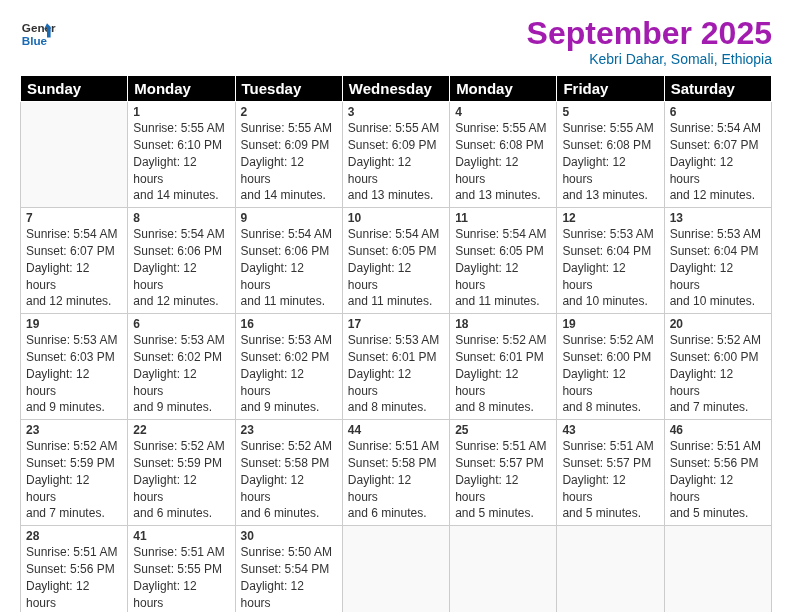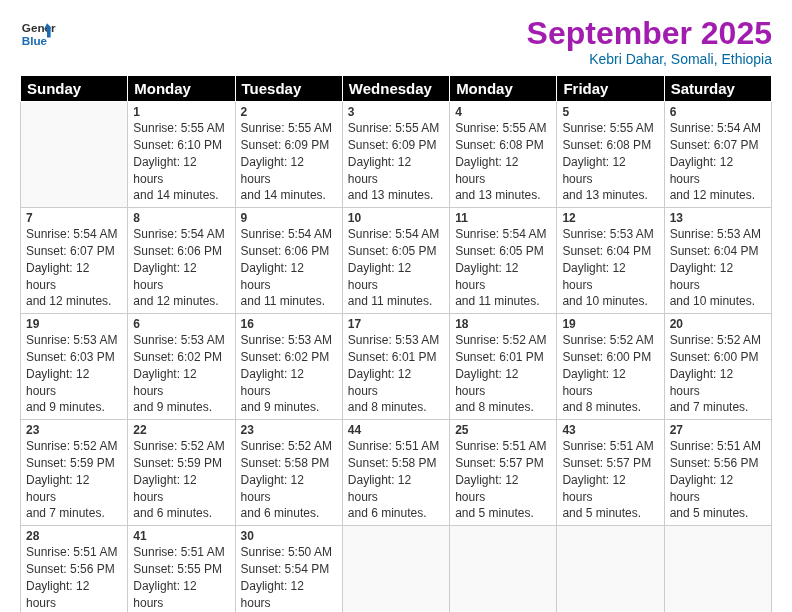--- a/index.html
+++ b/index.html
@@ -223,21 +223,21 @@
           </td>
           <td>
             <span class="day-num">25</span>
             <div class="day-info">Sunrise: 5:51 AM<br>Sunset: 5:57 PM<br>Daylight: 12 hours<br>and 5 minutes.</div>
           </td>
           <td>
             <span class="day-num">43</span>
             <div class="day-info">Sunrise: 5:51 AM<br>Sunset: 5:57 PM<br>Daylight: 12 hours<br>and 5 minutes.</div>
           </td>
           <td>
-            <span class="day-num">27</span>
+            <span class="day-num">46</span>
             <div class="day-info">Sunrise: 5:51 AM<br>Sunset: 5:56 PM<br>Daylight: 12 hours<br>and 5 minutes.</div>
           </td>
         </tr>
         <tr>
           <td>
             <span class="day-num">28</span>
             <div class="day-info">Sunrise: 5:51 AM<br>Sunset: 5:56 PM<br>Daylight: 12 hours<br>and 4 minutes.</div>
           </td>
           <td>
             <span class="day-num">41</span>

